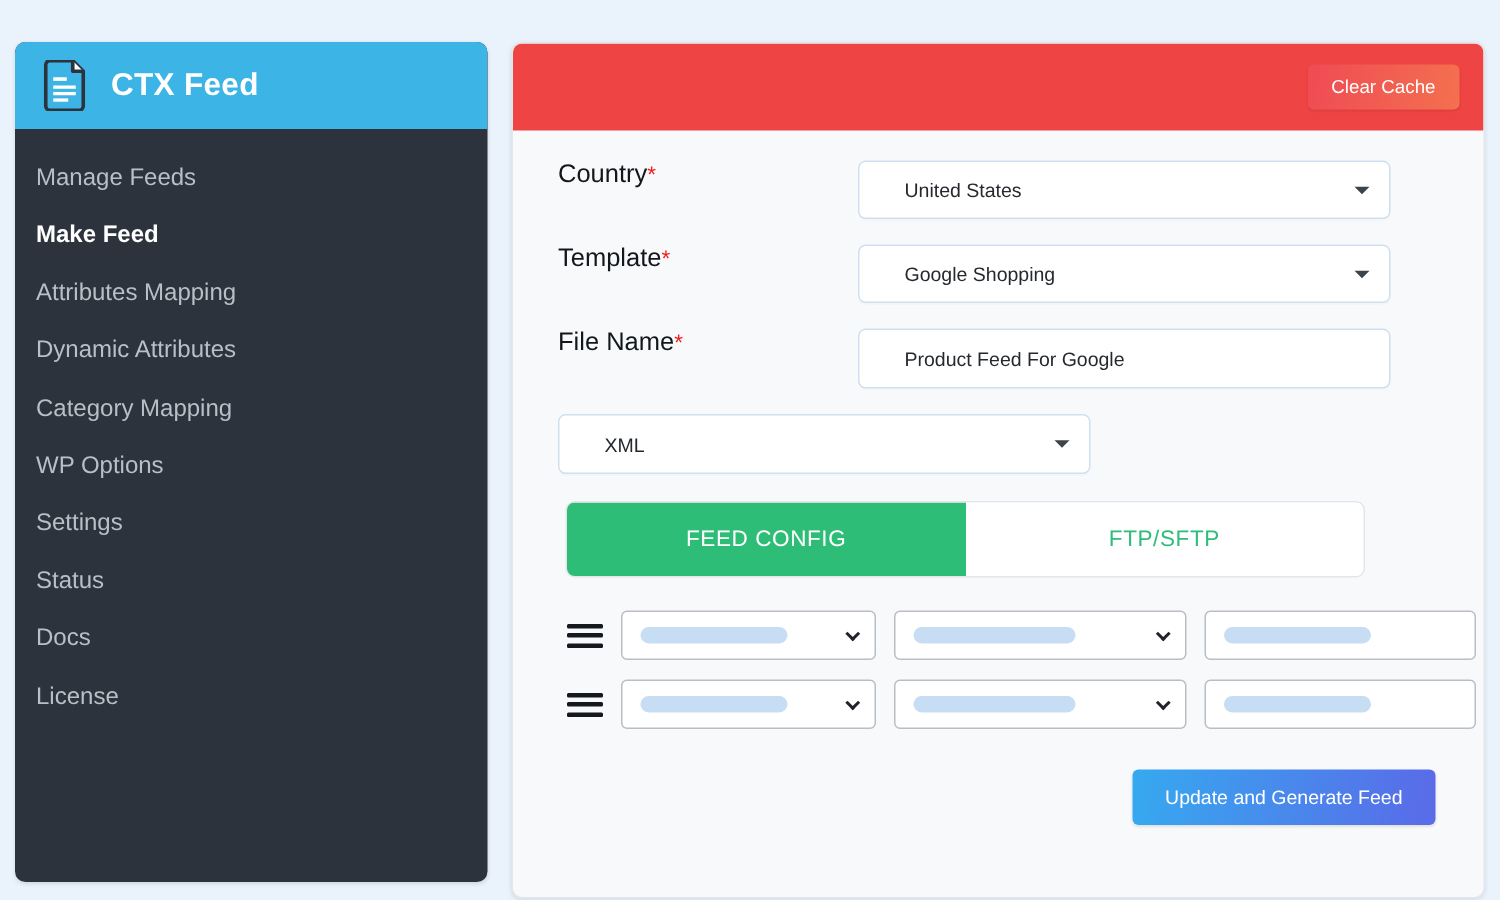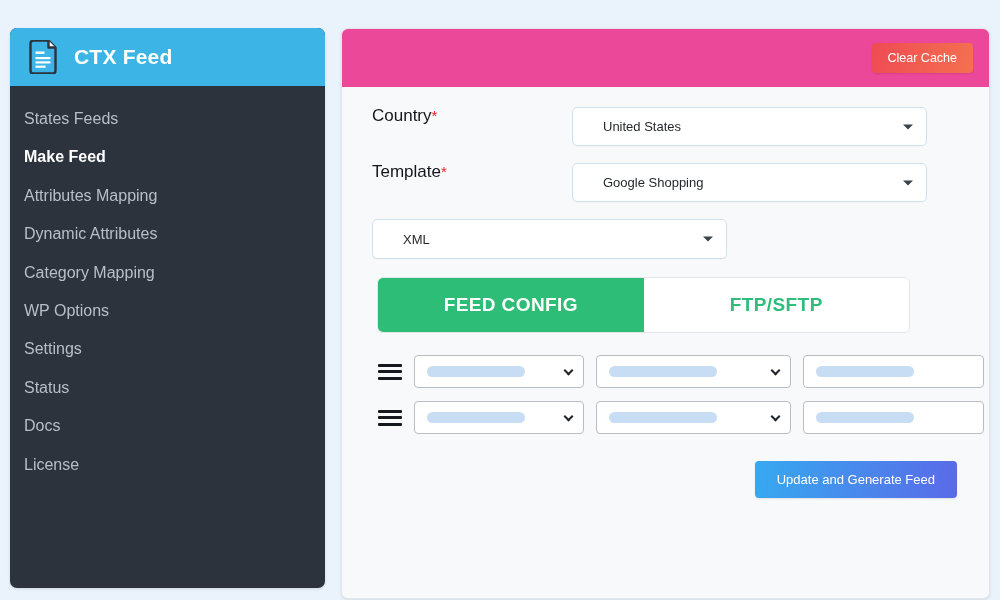--- a/index.html
+++ b/index.html
@@ -68,21 +68,21 @@
     border: 1px solid #e3e6ea;
     box-shadow: 0 1px 3px rgba(0,0,0,.10);
     display: flex;
     flex-direction: column;
     overflow: hidden;
     height: 571px;
   }
   .main-header {
     height: 58px;
     flex: 0 0 58px;
-    background: #ec4899;
+    background: #ef4444;
     display: flex;
     align-items: center;
     justify-content: flex-end;
     padding: 0 16px 0 0;
   }
   .clear-cache-btn {
     background: linear-gradient(100deg, #ef4b54 0%, #f4704f 100%);
     color: #fff;
     border: none;
     border-radius: 4px;
@@ -145,22 +145,22 @@
     margin: 18px 0 0 5px;
     width: 533px;
     border: 1px solid #e2e5e9;
     border-radius: 6px;
     overflow: hidden;
     background: #fff;
   }
   .tab {
     flex: 1 1 50%;
     text-align: center;
-    font-size: 19px;
-    font-weight: 700;
+    font-size: 15px;
+    font-weight: 400;
     letter-spacing: .4px;
     padding: 16px 0;
     cursor: pointer;
     background: #fff;
     color: #2ebd7a;
   }
   .tab.active {
     background: #2ebd77;
     color: #ffffff;
   }
@@ -249,21 +249,21 @@
         <path d="M20.5 0.5 L20.5 7.5 L27.5 7.5" fill="#ffffff" stroke="#2c333d" stroke-width="2.4" stroke-linejoin="round"></path>
         <rect x="7.5" y="11.5" width="9" height="2.4" fill="#ffffff"></rect>
         <rect x="7.5" y="17" width="15" height="2.2" fill="#ffffff"></rect>
         <rect x="7.5" y="21.3" width="15" height="2.2" fill="#ffffff"></rect>
         <rect x="7.5" y="25.6" width="10" height="2.2" fill="#ffffff"></rect>
       </svg>
       <span class="brand-title">CTX Feed</span>
     </div>
 
     <nav class="nav">
-      <div class="nav-item">States Feeds</div>
+      <div class="nav-item">Manage Feeds</div>
       <div class="nav-item active">Make Feed</div>
       <div class="nav-item">Attributes Mapping</div>
       <div class="nav-item">Dynamic Attributes</div>
       <div class="nav-item">Category Mapping</div>
       <div class="nav-item">WP Options</div>
       <div class="nav-item">Settings</div>
       <div class="nav-item">Status</div>
       <div class="nav-item">Docs</div>
       <div class="nav-item">License</div>
     </nav>
@@ -286,20 +286,26 @@
       </div>
 
       <div class="form-row">
         <div class="form-label"><span>Template</span><span class="req">*</span></div>
         <div class="field-wrap">
           <input class="field" readonly="" value="Google Shopping" style="">
           <span class="caret"></span>
         </div>
       </div>
 
+      <div class="form-row">
+        <div class="form-label"><span>File Name</span><span class="req">*</span></div>
+        <div class="field-wrap">
+          <input class="field tall" value="Product Feed For Google" style="">
+        </div>
+      </div>
 
       <div class="form-row">
         <div class="field-wrap">
           <input class="field tall" readonly="" value="XML" style="">
           <span class="caret"></span>
         </div>
       </div>
 
       <div class="tabs">
         <div class="tab active">FEED CONFIG</div>

